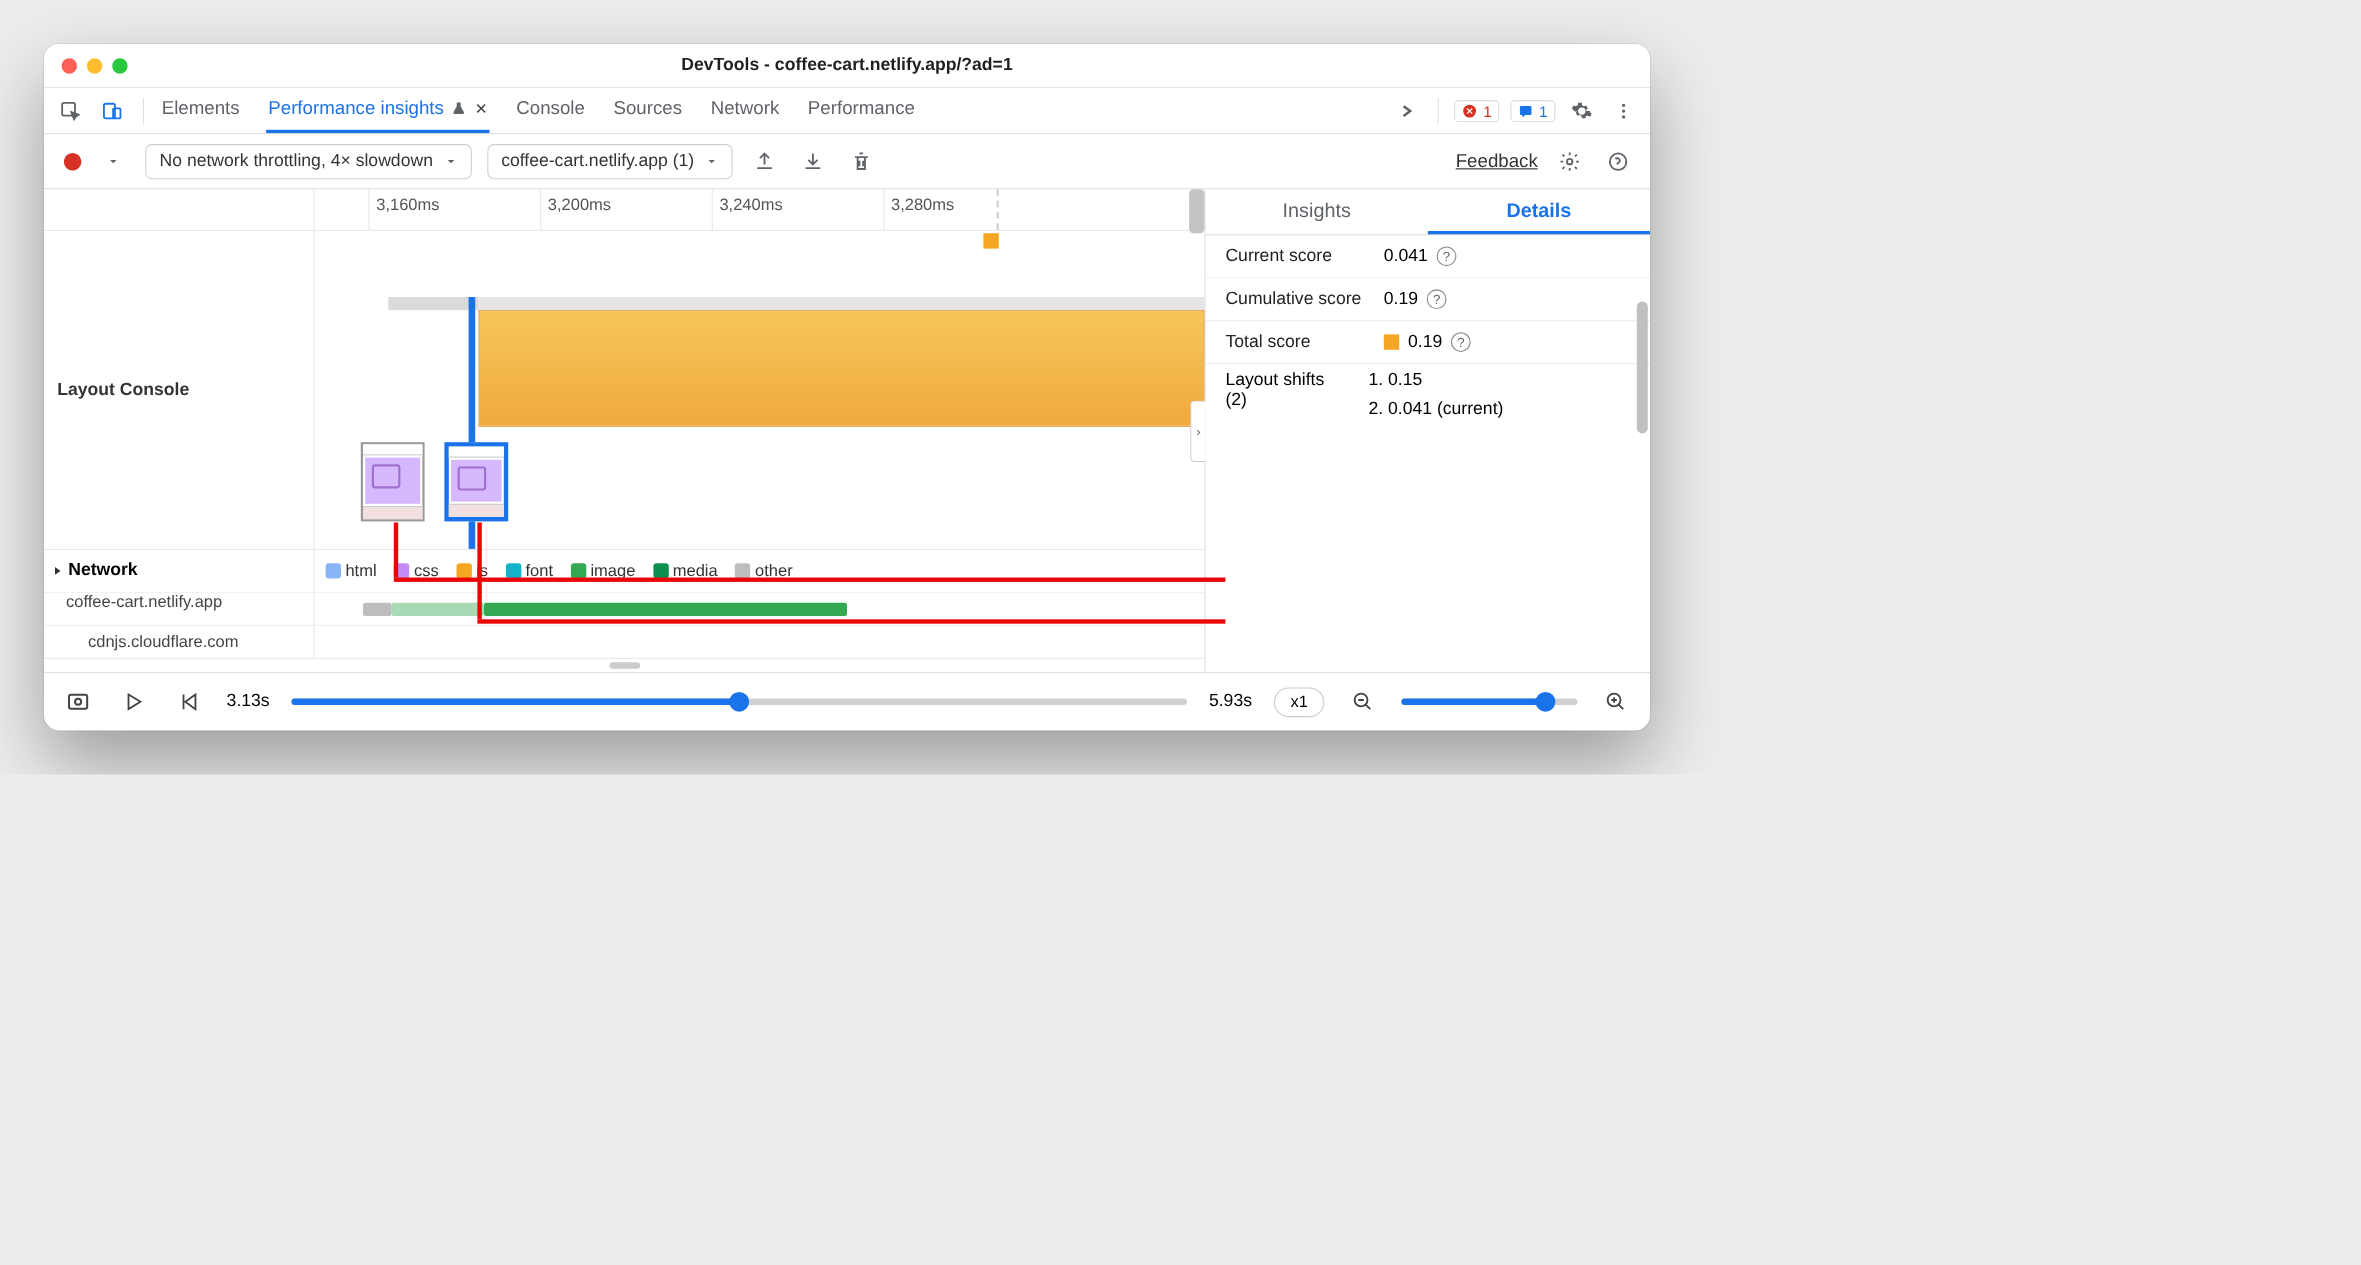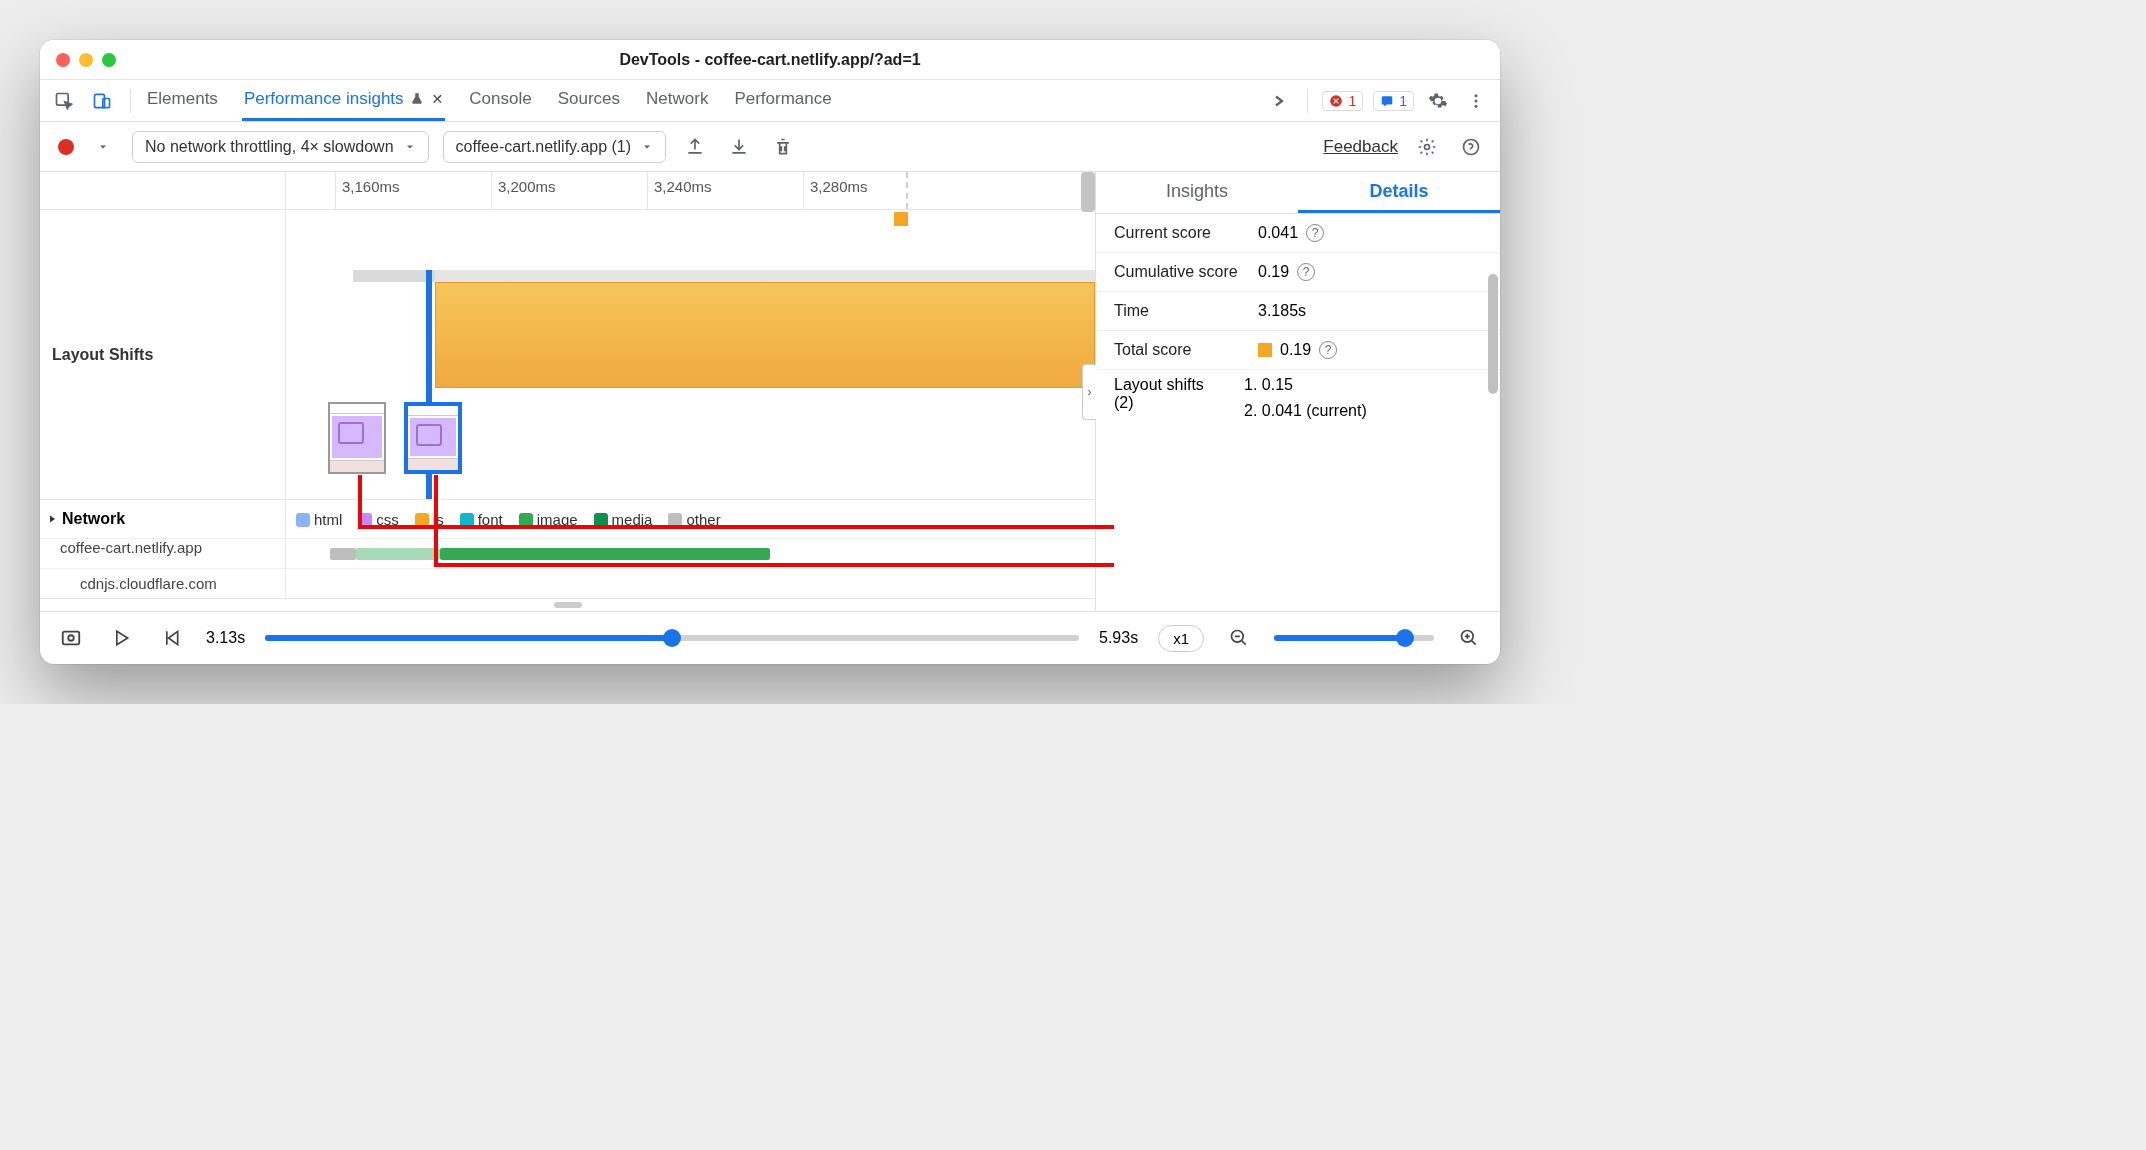--- a/index.html
+++ b/index.html
@@ -242,21 +242,21 @@
           <div class="tick" style="left:186px">3,200ms</div>
           <div class="tick" style="left:342px">3,240ms</div>
           <div class="tick" style="left:498px">3,280ms</div>
           <div class="vbar" style="left:620px"></div>
           <span class="orange-sq" style="position:absolute; left:608px; top:40px"></span>
           <div class="timeline-scroll"></div>
         </div>
       </div>
 
       <div class="blocks-row" style="height:270px">
-        <div class="lane-label">Layout Shifts</div>
+        <div class="lane-label">Layout Console</div>
         <div class="blocks">
           <div class="js-head"></div>
           <div class="js-block top" style="left:149px"></div>
           <div class="js-block" style="left:149px"></div>
           <div style="position:absolute; left:140px; top:60px; bottom:0; width:6px; background:#1a73e8"></div>
 
           <div class="thumb" style="left:42px">
             <div class="hdr"></div>
               <div class="body">
                 <div class="cup"></div>
@@ -331,26 +331,20 @@
           </span>
       </div>
       <div class="sec">
         <span class="k">Cumulative score</span>
         <span class="v">
             <span>0.19</span>
             <span class="help-circ">?</span>
           </span>
       </div>
       <div class="sec">
-        <span class="k">Time</span>
-        <span class="v">
-            <span>3.185s</span>
-          </span>
-      </div>
-      <div class="sec">
         <span class="k">Total score</span>
         <span class="v">
             <span class="orange-sq"></span>
             <span>0.19</span>
             <span class="help-circ">?</span>
           </span>
       </div>
       <div class="shiftlist">
         <span class="k" style="width:110px; padding-top:6px">Layout shifts (2)</span>
         <div class="vals">

